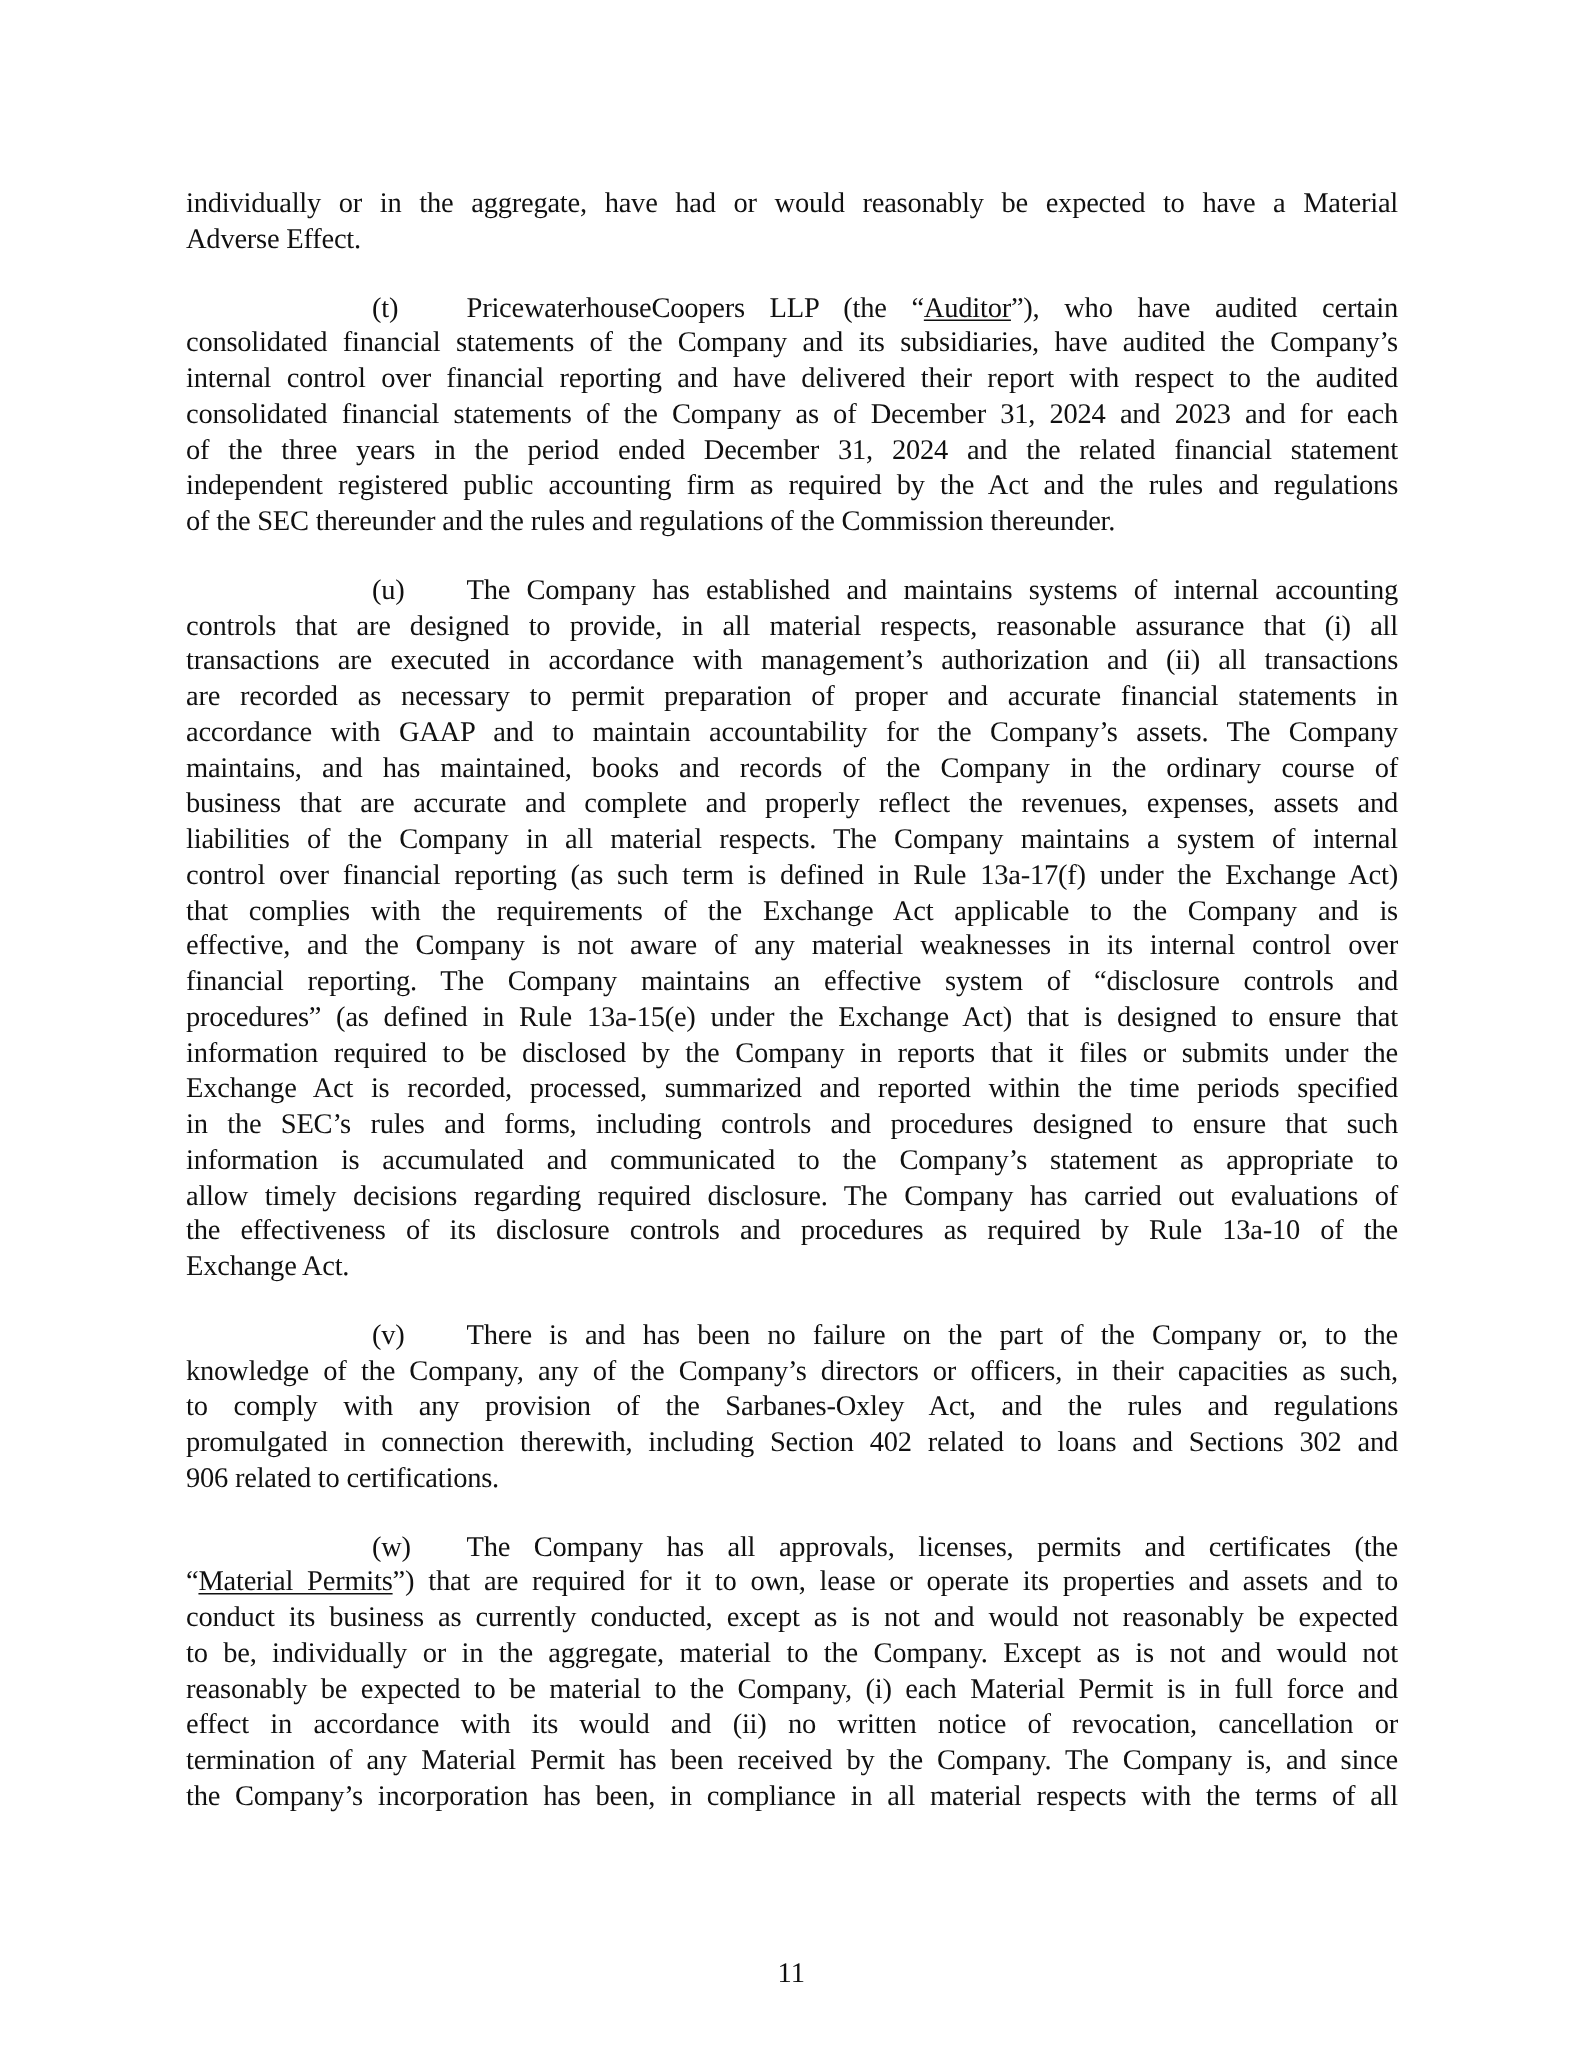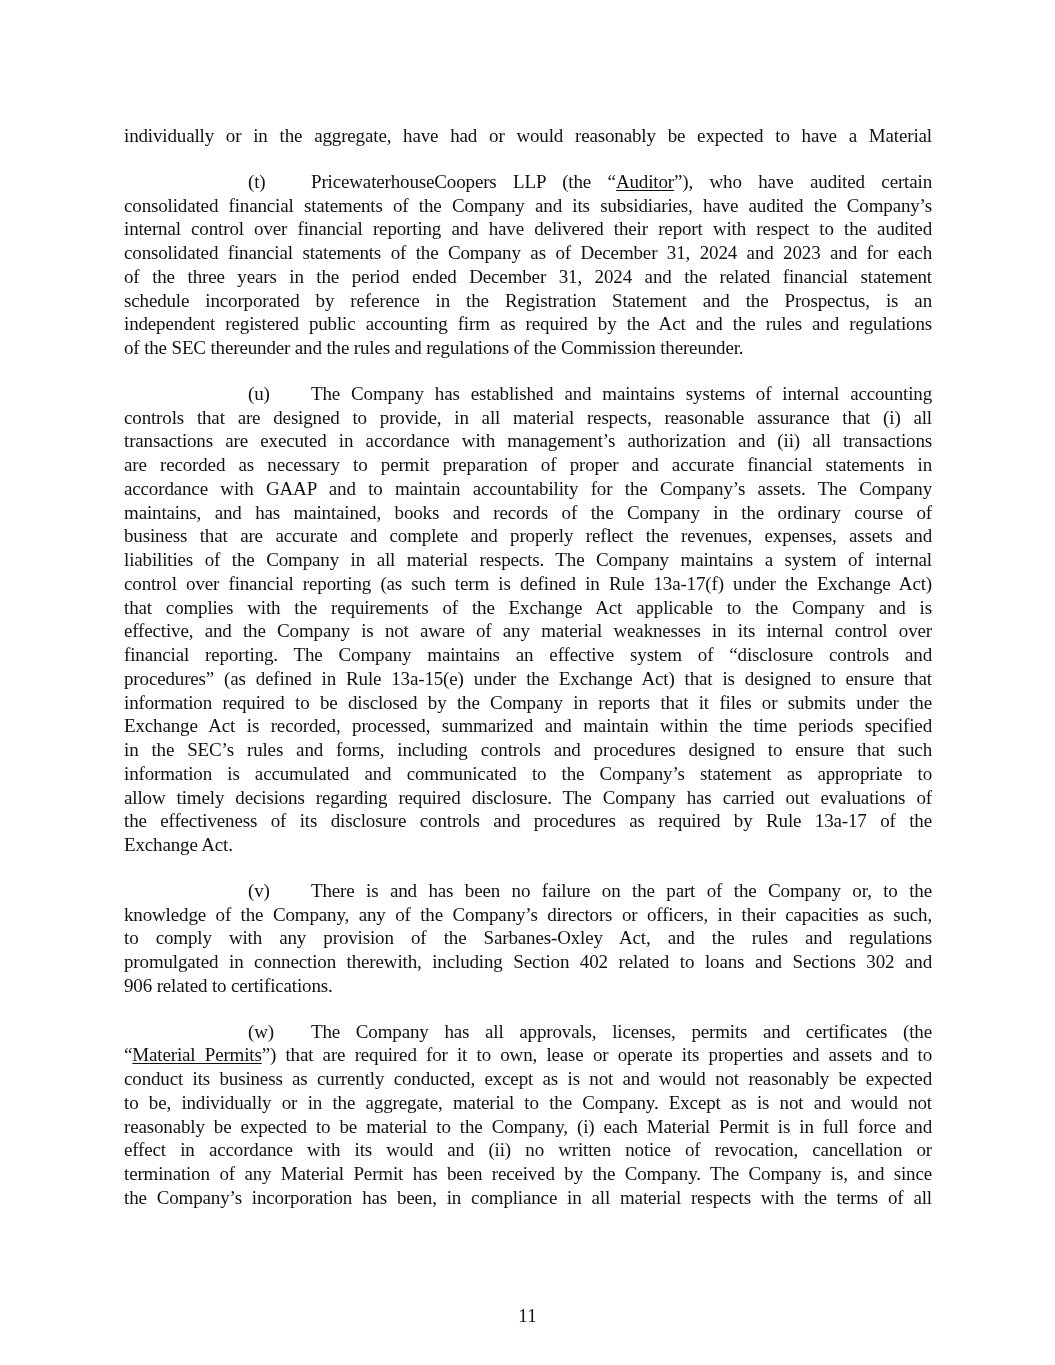--- a/index.html
+++ b/index.html
@@ -24,53 +24,53 @@
     font-size: 19px; line-height: 24px;
   }
 </style>
 </head>
 <body>
 
 <div class="page">
 
   <p class="para">
     <span class="line">individually or in the aggregate, have had or would reasonably be expected to have a Material</span>
+    <span class="line last">Adverse Effect.</span>
   </p>
 
   <p class="para">
     <span class="line first"><span class="marker">(t)</span><span>PricewaterhouseCoopers LLP (the “</span><span class="u">Auditor</span><span>”), who have audited certain</span></span>
     <span class="line">consolidated financial statements of the Company and its subsidiaries, have audited the Company’s</span>
     <span class="line">internal control over financial reporting and have delivered their report with respect to the audited</span>
     <span class="line">consolidated financial statements of the Company as of December 31, 2024 and 2023 and for each</span>
     <span class="line">of the three years in the period ended December 31, 2024 and the related financial statement</span>
-    <span class="line">schedule incorporated by reference in the Registration Statement and the Prospectus, is an</span>
     <span class="line">independent registered public accounting firm as required by the Act and the rules and regulations</span>
     <span class="line last">of the SEC thereunder and the rules and regulations of the Commission thereunder.</span>
   </p>
 
   <p class="para">
     <span class="line first"><span class="marker">(u)</span><span>The Company has established and maintains systems of internal accounting</span></span>
     <span class="line">controls that are designed to provide, in all material respects, reasonable assurance that (i) all</span>
     <span class="line">transactions are executed in accordance with management’s authorization and (ii) all transactions</span>
     <span class="line">are recorded as necessary to permit preparation of proper and accurate financial statements in</span>
     <span class="line">accordance with GAAP and to maintain accountability for the Company’s assets. The Company</span>
     <span class="line">maintains, and has maintained, books and records of the Company in the ordinary course of</span>
     <span class="line">business that are accurate and complete and properly reflect the revenues, expenses, assets and</span>
     <span class="line">liabilities of the Company in all material respects. The Company maintains a system of internal</span>
     <span class="line">control over financial reporting (as such term is defined in Rule 13a-17(f) under the Exchange Act)</span>
     <span class="line">that complies with the requirements of the Exchange Act applicable to the Company and is</span>
     <span class="line">effective, and the Company is not aware of any material weaknesses in its internal control over</span>
     <span class="line">financial reporting. The Company maintains an effective system of “disclosure controls and</span>
     <span class="line">procedures” (as defined in Rule 13a-15(e) under the Exchange Act) that is designed to ensure that</span>
     <span class="line">information required to be disclosed by the Company in reports that it files or submits under the</span>
-    <span class="line">Exchange Act is recorded, processed, summarized and maintain within the time periods specified</span>
+    <span class="line">Exchange Act is recorded, processed, summarized and reported within the time periods specified</span>
     <span class="line">in the SEC’s rules and forms, including controls and procedures designed to ensure that such</span>
     <span class="line">information is accumulated and communicated to the Company’s statement as appropriate to</span>
     <span class="line">allow timely decisions regarding required disclosure. The Company has carried out evaluations of</span>
-    <span class="line">the effectiveness of its disclosure controls and procedures as required by Rule 13a-17 of the</span>
+    <span class="line">the effectiveness of its disclosure controls and procedures as required by Rule 13a-10 of the</span>
     <span class="line last">Exchange Act.</span>
   </p>
 
   <p class="para">
     <span class="line first"><span class="marker">(v)</span><span>There is and has been no failure on the part of the Company or, to the</span></span>
     <span class="line">knowledge of the Company, any of the Company’s directors or officers, in their capacities as such,</span>
     <span class="line">to comply with any provision of the Sarbanes-Oxley Act, and the rules and regulations</span>
     <span class="line">promulgated in connection therewith, including Section 402 related to loans and Sections 302 and</span>
     <span class="line last">906 related to certifications.</span>
   </p>

